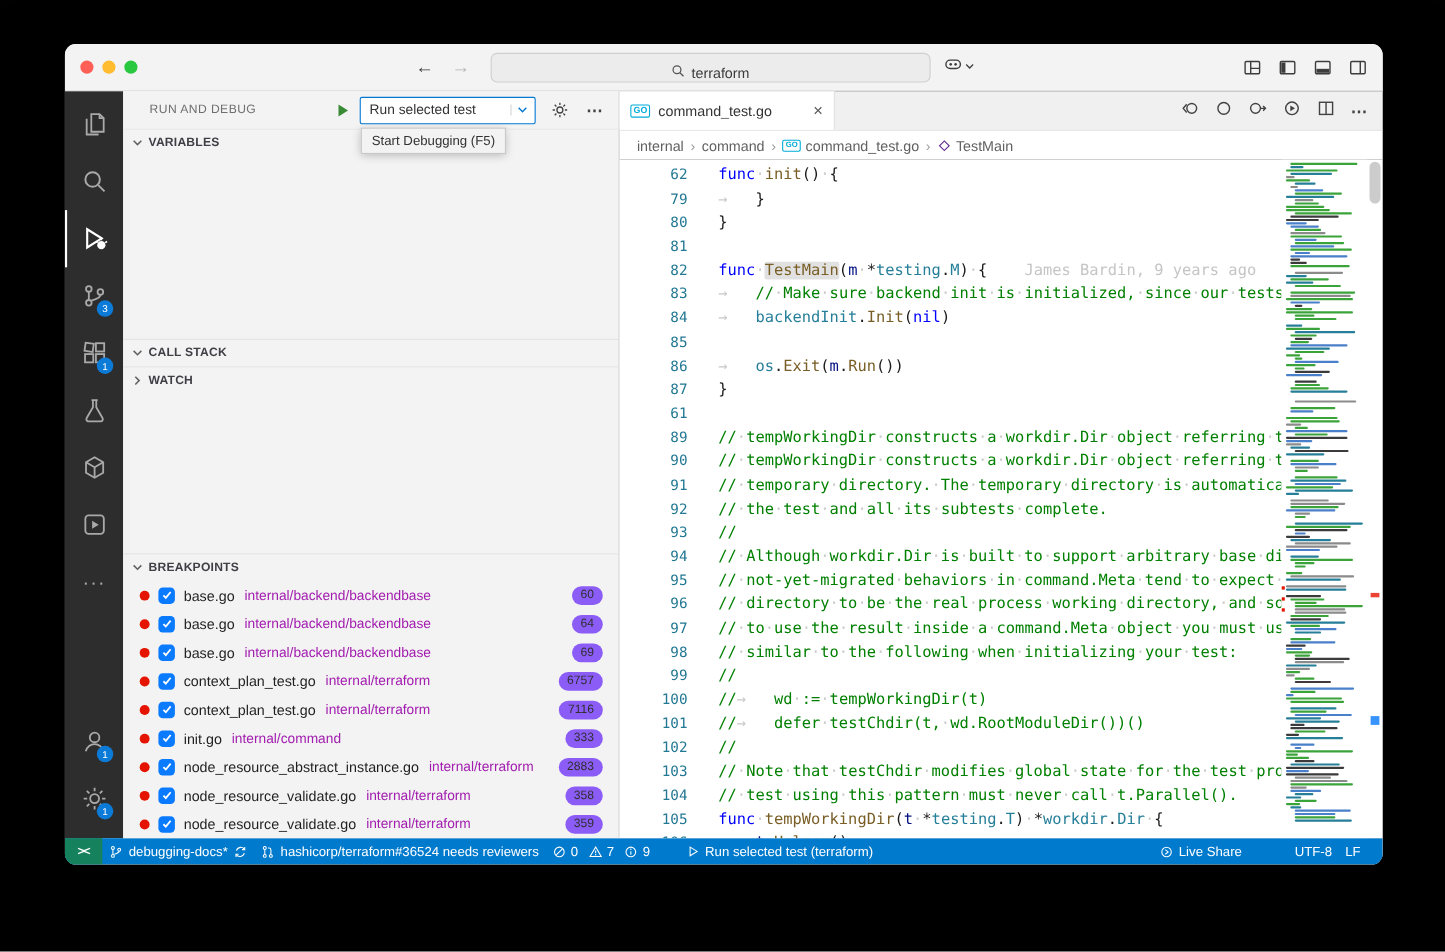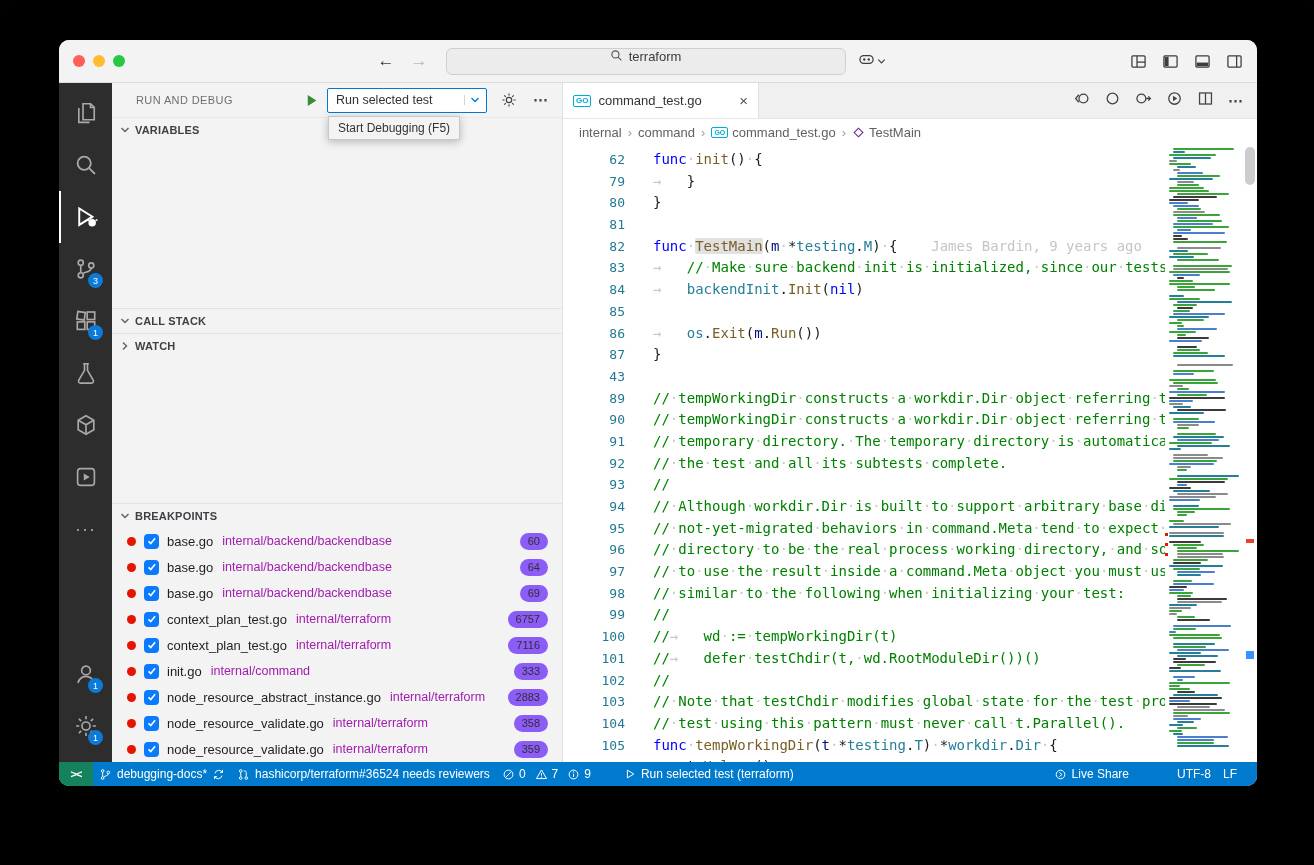--- a/index.html
+++ b/index.html
@@ -9,21 +9,21 @@
           background:#ffffff;box-shadow:0 25px 70px rgba(0,0,0,.6);display:flex;flex-direction:column;}
   
   .titlebar{height:43px;background:#f3f3f3;border-bottom:1px solid #dcdcdc;display:flex;align-items:center;padding:0 14px;flex:0 0 auto;}
   .traffic{display:flex;gap:8px;margin-right:8px;}
   .tl{width:12px;height:12px;border-radius:50%;}
   .tl.red{background:#ff5f57;} .tl.yel{background:#febc2e;} .tl.grn{background:#28c840;}
   .nav-arrows{display:flex;gap:16px;font-size:17px;color:#3b3b3b;margin-right:18px;}
   .nav-arrows .dis{color:#b5b5b5;}
   .spacer{flex:1;}
   .cmd-center{width:400px;height:27px;background:#ececec;border:1px solid #cfcfcf;border-radius:6px;
-              display:flex;align-items:flex-start;justify-content:center;gap:6px;font-size:13px;color:#3b3b3b;}
+              display:flex;align-items:flex-end;justify-content:center;gap:6px;font-size:13px;color:#3b3b3b;}
   .copilot{display:flex;align-items:center;gap:2px;margin-left:12px;color:#3d3d3d;}
   .tb-icons{display:flex;gap:15px;align-items:center;color:#3d3d3d;}
   .tb-icons svg{display:block;}
   
   .main{flex:1;display:flex;min-height:0;}
   
   .activitybar{width:53px;background:#2d2d2d;display:flex;flex-direction:column;align-items:stretch;padding:4px 0 10px 0;flex:0 0 auto;}
   .ab-item{height:52px;display:flex;align-items:center;justify-content:center;color:#a9a9a9;position:relative;border-left:2px solid transparent;border-right:2px solid transparent;}
   .ab-item.active{color:#ffffff;border-left:2px solid #ffffff;}
   .ab-badge{position:absolute;right:7px;bottom:7px;min-width:15px;height:15px;border-radius:8px;background:#0c7bd8;color:#fff;
@@ -473,21 +473,21 @@
             <div class="code-line"><span class="ln">62</span><span class="lc"><span class="tok-kw">func</span><span class="tok-ws">·</span><span class="tok-fn">init</span><span class="tok-pl">()</span><span class="tok-ws">·</span><span class="tok-pl">{</span></span></div>
             <div class="code-line"><span class="ln">79</span><span class="lc"><span class="tok-ws">→</span><span class="tok-pl">   }</span></span></div>
             <div class="code-line"><span class="ln">80</span><span class="lc"><span class="tok-pl">}</span></span></div>
             <div class="code-line"><span class="ln">81</span><span class="lc"></span></div>
             <div class="code-line"><span class="ln">82</span><span class="lc"><span class="tok-kw">func</span><span class="tok-ws">·</span><span class="tok-hl">TestMain</span><span class="tok-pl">(</span><span class="tok-vr">m</span><span class="tok-ws">·</span><span class="tok-pl">*</span><span class="tok-ty">testing</span><span class="tok-pl">.</span><span class="tok-ty">M</span><span class="tok-pl">)</span><span class="tok-ws">·</span><span class="tok-pl">{</span><span class="tok-gh">    James Bardin, 9 years ago</span></span></div>
             <div class="code-line"><span class="ln">83</span><span class="lc"><span class="tok-ws">→</span><span class="tok-cm">   //</span><span class="tok-ws">·</span><span class="tok-cm">Make</span><span class="tok-ws">·</span><span class="tok-cm">sure</span><span class="tok-ws">·</span><span class="tok-cm">backend</span><span class="tok-ws">·</span><span class="tok-cm">init</span><span class="tok-ws">·</span><span class="tok-cm">is</span><span class="tok-ws">·</span><span class="tok-cm">initialized,</span><span class="tok-ws">·</span><span class="tok-cm">since</span><span class="tok-ws">·</span><span class="tok-cm">our</span><span class="tok-ws">·</span><span class="tok-cm">tests</span></span></div>
             <div class="code-line"><span class="ln">84</span><span class="lc"><span class="tok-ws">→</span><span class="tok-pl">   </span><span class="tok-ty">backendInit</span><span class="tok-pl">.</span><span class="tok-fn">Init</span><span class="tok-pl">(</span><span class="tok-kw">nil</span><span class="tok-pl">)</span></span></div>
             <div class="code-line"><span class="ln">85</span><span class="lc"></span></div>
             <div class="code-line"><span class="ln">86</span><span class="lc"><span class="tok-ws">→</span><span class="tok-pl">   </span><span class="tok-ty">os</span><span class="tok-pl">.</span><span class="tok-fn">Exit</span><span class="tok-pl">(</span><span class="tok-vr">m</span><span class="tok-pl">.</span><span class="tok-fn">Run</span><span class="tok-pl">())</span></span></div>
             <div class="code-line"><span class="ln">87</span><span class="lc"><span class="tok-pl">}</span></span></div>
-            <div class="code-line"><span class="ln">43</span><span class="lc"></span></div>
+            <div class="code-line"><span class="ln">61</span><span class="lc"></span></div>
             <div class="code-line"><span class="ln">89</span><span class="lc"><span class="tok-cm">//</span><span class="tok-ws">·</span><span class="tok-cm">tempWorkingDir</span><span class="tok-ws">·</span><span class="tok-cm">constructs</span><span class="tok-ws">·</span><span class="tok-cm">a</span><span class="tok-ws">·</span><span class="tok-cm">workdir.Dir</span><span class="tok-ws">·</span><span class="tok-cm">object</span><span class="tok-ws">·</span><span class="tok-cm">referring</span><span class="tok-ws">·</span><span class="tok-cm">to</span></span></div>
             <div class="code-line"><span class="ln">90</span><span class="lc"><span class="tok-cm">//</span><span class="tok-ws">·</span><span class="tok-cm">tempWorkingDir</span><span class="tok-ws">·</span><span class="tok-cm">constructs</span><span class="tok-ws">·</span><span class="tok-cm">a</span><span class="tok-ws">·</span><span class="tok-cm">workdir.Dir</span><span class="tok-ws">·</span><span class="tok-cm">object</span><span class="tok-ws">·</span><span class="tok-cm">referring</span><span class="tok-ws">·</span><span class="tok-cm">to</span></span></div>
             <div class="code-line"><span class="ln">91</span><span class="lc"><span class="tok-cm">//</span><span class="tok-ws">·</span><span class="tok-cm">temporary</span><span class="tok-ws">·</span><span class="tok-cm">directory.</span><span class="tok-ws">·</span><span class="tok-cm">The</span><span class="tok-ws">·</span><span class="tok-cm">temporary</span><span class="tok-ws">·</span><span class="tok-cm">directory</span><span class="tok-ws">·</span><span class="tok-cm">is</span><span class="tok-ws">·</span><span class="tok-cm">automatically</span></span></div>
             <div class="code-line"><span class="ln">92</span><span class="lc"><span class="tok-cm">//</span><span class="tok-ws">·</span><span class="tok-cm">the</span><span class="tok-ws">·</span><span class="tok-cm">test</span><span class="tok-ws">·</span><span class="tok-cm">and</span><span class="tok-ws">·</span><span class="tok-cm">all</span><span class="tok-ws">·</span><span class="tok-cm">its</span><span class="tok-ws">·</span><span class="tok-cm">subtests</span><span class="tok-ws">·</span><span class="tok-cm">complete.</span></span></div>
             <div class="code-line"><span class="ln">93</span><span class="lc"><span class="tok-cm">//</span></span></div>
             <div class="code-line"><span class="ln">94</span><span class="lc"><span class="tok-cm">//</span><span class="tok-ws">·</span><span class="tok-cm">Although</span><span class="tok-ws">·</span><span class="tok-cm">workdir.Dir</span><span class="tok-ws">·</span><span class="tok-cm">is</span><span class="tok-ws">·</span><span class="tok-cm">built</span><span class="tok-ws">·</span><span class="tok-cm">to</span><span class="tok-ws">·</span><span class="tok-cm">support</span><span class="tok-ws">·</span><span class="tok-cm">arbitrary</span><span class="tok-ws">·</span><span class="tok-cm">base</span><span class="tok-ws">·</span><span class="tok-cm">directories,</span></span></div>
             <div class="code-line"><span class="ln">95</span><span class="lc"><span class="tok-cm">//</span><span class="tok-ws">·</span><span class="tok-cm">not-yet-migrated</span><span class="tok-ws">·</span><span class="tok-cm">behaviors</span><span class="tok-ws">·</span><span class="tok-cm">in</span><span class="tok-ws">·</span><span class="tok-cm">command.Meta</span><span class="tok-ws">·</span><span class="tok-cm">tend</span><span class="tok-ws">·</span><span class="tok-cm">to</span><span class="tok-ws">·</span><span class="tok-cm">expect</span><span class="tok-ws">·</span></span></div>
             <div class="code-line"><span class="ln">96</span><span class="lc"><span class="tok-cm">//</span><span class="tok-ws">·</span><span class="tok-cm">directory</span><span class="tok-ws">·</span><span class="tok-cm">to</span><span class="tok-ws">·</span><span class="tok-cm">be</span><span class="tok-ws">·</span><span class="tok-cm">the</span><span class="tok-ws">·</span><span class="tok-cm">real</span><span class="tok-ws">·</span><span class="tok-cm">process</span><span class="tok-ws">·</span><span class="tok-cm">working</span><span class="tok-ws">·</span><span class="tok-cm">directory,</span><span class="tok-ws">·</span><span class="tok-cm">and</span><span class="tok-ws">·</span><span class="tok-cm">so</span></span></div>
             <div class="code-line"><span class="ln">97</span><span class="lc"><span class="tok-cm">//</span><span class="tok-ws">·</span><span class="tok-cm">to</span><span class="tok-ws">·</span><span class="tok-cm">use</span><span class="tok-ws">·</span><span class="tok-cm">the</span><span class="tok-ws">·</span><span class="tok-cm">result</span><span class="tok-ws">·</span><span class="tok-cm">inside</span><span class="tok-ws">·</span><span class="tok-cm">a</span><span class="tok-ws">·</span><span class="tok-cm">command.Meta</span><span class="tok-ws">·</span><span class="tok-cm">object</span><span class="tok-ws">·</span><span class="tok-cm">you</span><span class="tok-ws">·</span><span class="tok-cm">must</span><span class="tok-ws">·</span><span class="tok-cm">use</span></span></div>
             <div class="code-line"><span class="ln">98</span><span class="lc"><span class="tok-cm">//</span><span class="tok-ws">·</span><span class="tok-cm">similar</span><span class="tok-ws">·</span><span class="tok-cm">to</span><span class="tok-ws">·</span><span class="tok-cm">the</span><span class="tok-ws">·</span><span class="tok-cm">following</span><span class="tok-ws">·</span><span class="tok-cm">when</span><span class="tok-ws">·</span><span class="tok-cm">initializing</span><span class="tok-ws">·</span><span class="tok-cm">your</span><span class="tok-ws">·</span><span class="tok-cm">test:</span></span></div>

